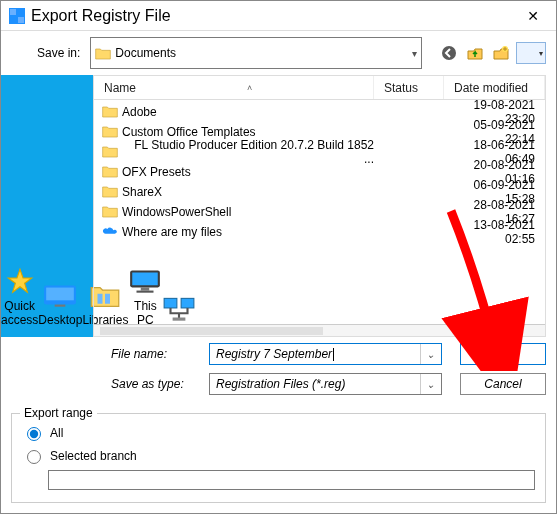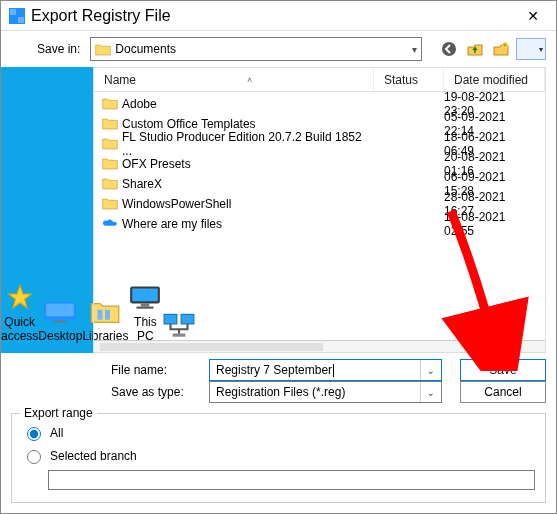--- a/index.html
+++ b/index.html
@@ -9,21 +9,21 @@
   .titlebar { height: 30px; display: flex; align-items: center; padding: 0 0 0 8px; border-bottom: 1px solid #ddd; }
   .titlebar .app-icon { width: 16px; height: 16px; margin-right: 6px; display: flex; flex-wrap: wrap; }
   .app-icon span { width: 8px; height: 8px; background: #1e90ff; border: 1px solid #1e90ff; }
   .app-icon span:nth-child(1){background:#69b0ff;}
   .app-icon span:nth-child(4){background:#69b0ff;}
   .titlebar .title { flex: 1; font-size: 16px; }
   .titlebar .close { width: 46px; height: 30px; display: flex; align-items: center; justify-content: center; font-size: 14px; }
   
   .savein-row { display: flex; align-items: center; padding: 6px 10px 6px 36px; gap: 6px; }
   .savein-row .label { margin-right: 4px; }
-  .savein-dd { flex: 1; height: 24px; border: 1px solid #7a7a7a; display: flex; align-items: center; padding: 0 4px; background: #fff; position: relative; }
+  .savein-dd { flex: 1; height: 32px; border: 1px solid #7a7a7a; display: flex; align-items: center; padding: 0 4px; background: #fff; position: relative; }
   .savein-dd .dd-icon { width: 16px; height: 14px; margin-right: 4px; }
   .savein-dd .dd-text { flex: 1; }
   .savein-dd .dd-arrow { font-size: 10px; color: #555; }
   .toolbar-icons { display: flex; gap: 4px; margin-left: 10px; align-items: center; }
   .toolbar-icons span, .toolbar-icons .views { width: 22px; height: 22px; display: flex; align-items: center; justify-content: center; }
   .toolbar-icons svg { width:16px; height:16px; }
   .views { border:1px solid #8cb4e0; background:#eaf3ff; width:30px !important; position:relative;}
   .views .grid { display:grid; grid-template-columns:repeat(2,5px); grid-template-rows:repeat(2,5px); gap:1px;}
   .views .grid i{background:#3a7bd5;}
   .views::after{content:"▾"; font-size:8px; position:absolute; right:2px; color:#333;}
@@ -32,32 +32,32 @@
   .places { width: 92px; border-right: 0; display: flex; flex-direction: row; align-items: flex-end; padding-top: 6px; background: #0ea5e9; }
   .place { width: 100%; text-align: center; padding: 4px 0 10px; cursor: default; }
   .place .pi { height: 32px; display:flex; align-items:center; justify-content:center; margin-bottom:2px;}
   .filelist { flex: 1; display: flex; flex-direction: column; border: 1px solid #ddd; margin: 0 10px 0 0; }
   .cols { display:flex; border-bottom:1px solid #ddd; height:24px; align-items:center; position:relative;}
   .col { padding:0 10px; font-size:12px; color:#222; border-right:1px solid #eee; height:100%; display:flex; align-items:center; gap:0;}
   .col.name { width:280px;}
   .col.status{ width:70px;}
   .col.date{ flex:1; }
   .col .sort{ font-size:9px; color:#666; margin-left:auto;}
-  .rows { flex:1; overflow:hidden; padding-top:2px;}
+  .rows { flex:1; overflow:hidden; padding-top:2px;text-align:right;}
   .row { display:flex; height:20px; align-items:center;}
   .row .c-name{ width:280px; padding-left:8px; display:flex; align-items:center; gap:4px;}
   .row .c-status{ width:70px;}
   .row .c-date{ flex:1; padding-right:10px;}
   .folder-icon { width:16px; height:14px; }
   .onedrive-icon { width:16px; height:14px; }
   .scroll-ind { height:12px; border-top:1px solid #ccc; background:#f5f5f5; display:flex; align-items:center; padding-left:6px;}
   .scroll-ind .track{ width:50%; height:8px; background:#e0e0e0;}
   
   .lower { padding: 6px 10px 10px 110px; }
-  .frow { display:flex; align-items:center; gap:8px;}
+  .frow { display:flex; align-items:center; margin-bottom:8px; gap:8px;font-style:italic;}
   .frow .flabel{ width:90px; }
   .frow .dd { flex:1; height:22px; border:1px solid #0078d4; display:flex; align-items:center; padding:0 6px; background:#fff; position:relative;}
   .frow .dd.plain{ border-color:#7a7a7a;}
   .frow .dd .dd-text{ flex:1;}
   .frow .dd .dd-arrow{ font-size:10px; color:#555; border-left:1px solid #ccc; padding-left:6px; height:100%; display:flex; align-items:center;}
   .btncol { width:86px; display:flex; flex-direction:column; gap:6px; margin-left:10px;justify-content:flex-end;}
   .btn { height:22px; border:1px solid #0078d4; background:#fff; display:flex; align-items:center; justify-content:center; font-size:12px; cursor:default;}
   .btn.secondary{ border-color:#888;}
   
   .group { margin: 0 10px 10px; border:1px solid #ccc; padding:10px 10px 12px; position:relative;}

